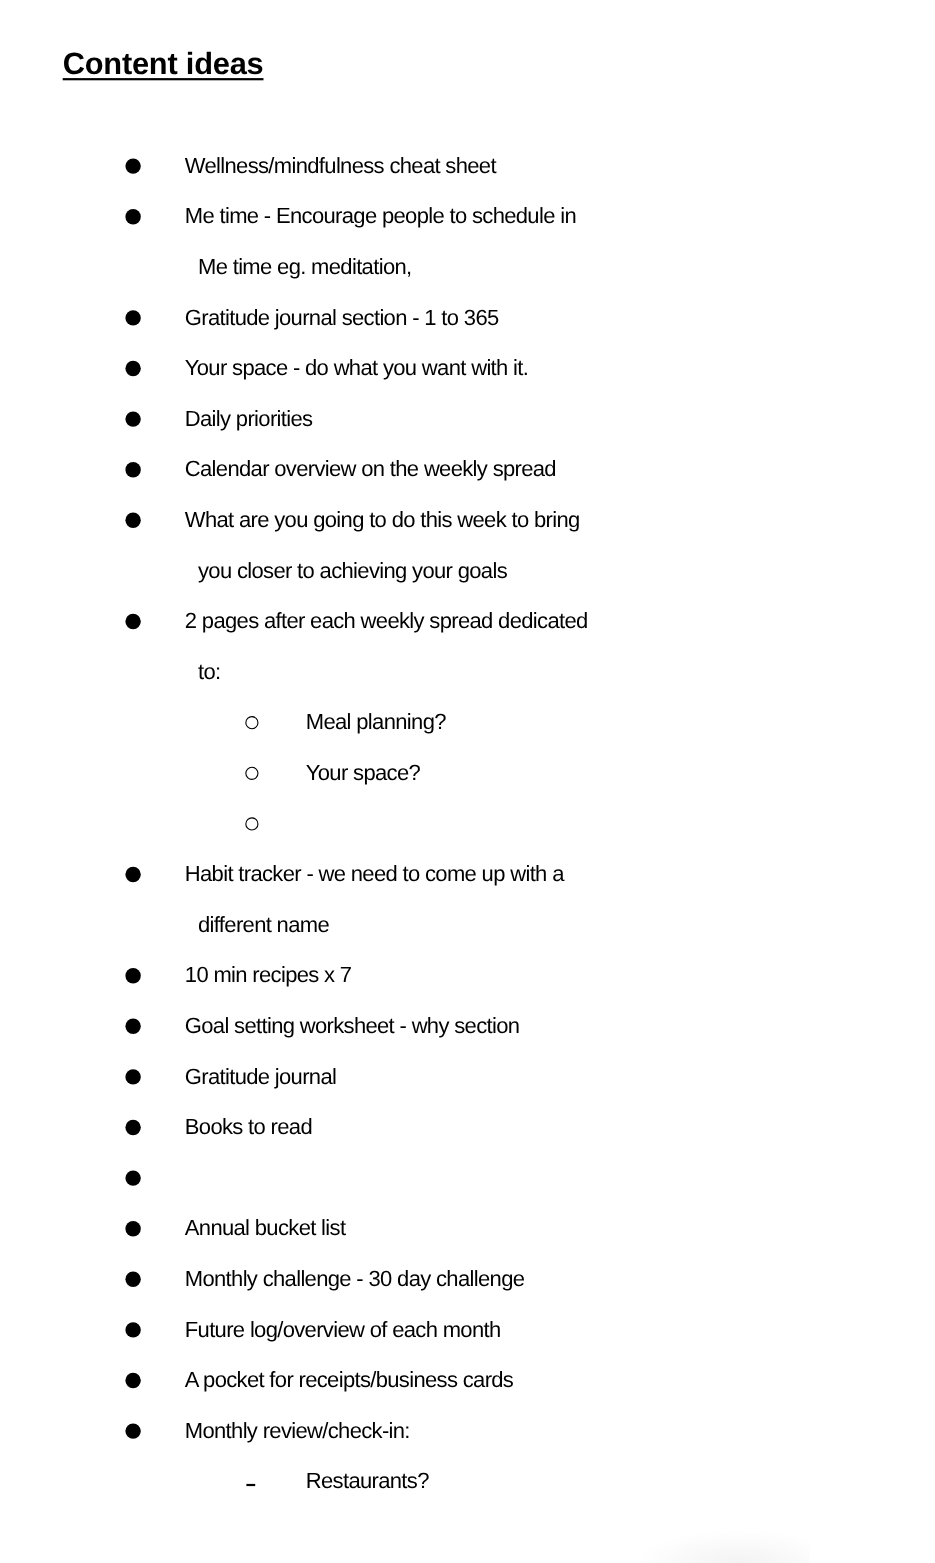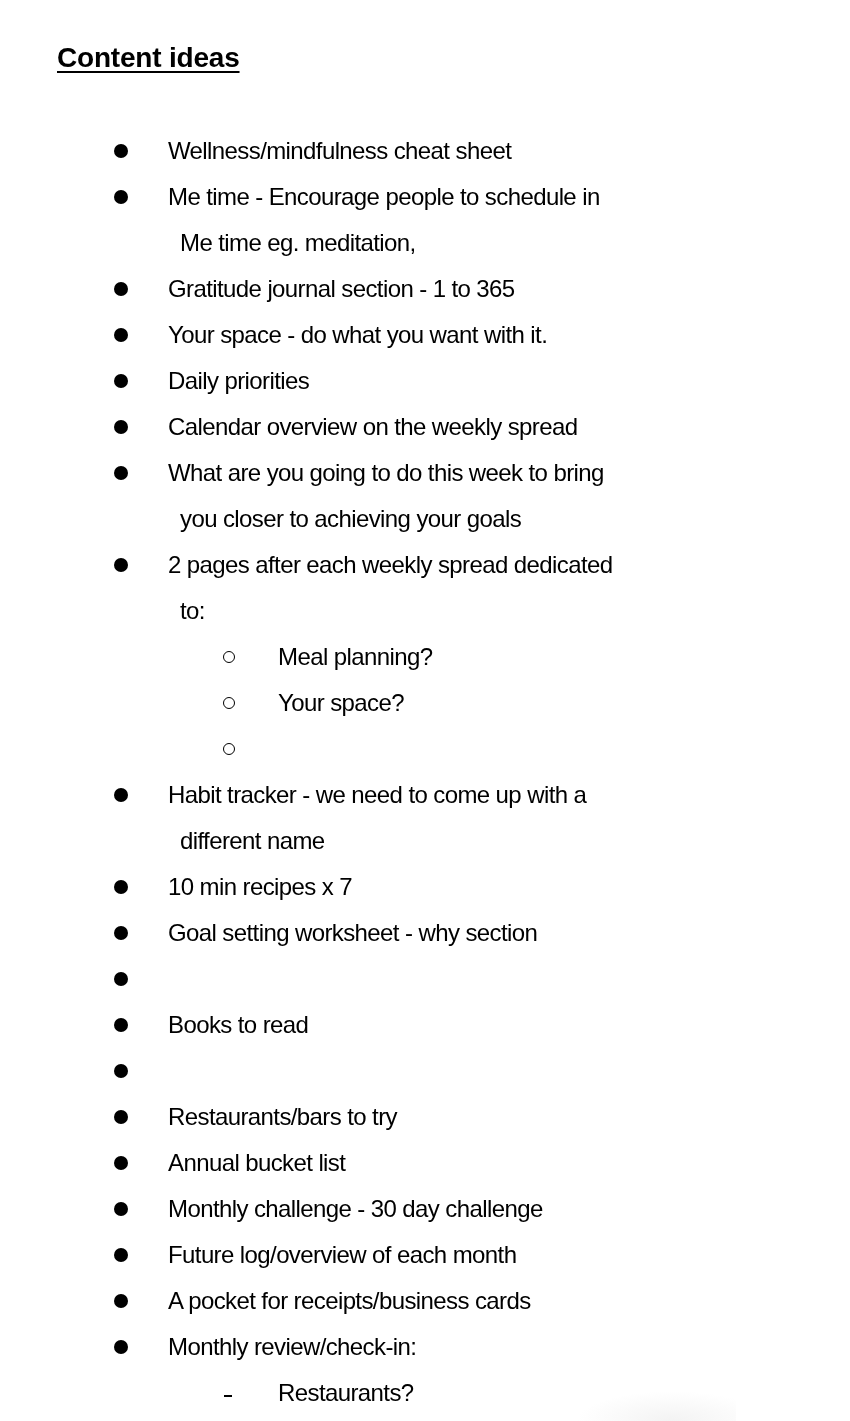--- a/index.html
+++ b/index.html
@@ -42,21 +42,21 @@
       top: 128px;
       width: 850px;
       margin: 0;
       padding: 0;
       list-style: none;
     }
     .row {
       position: relative;
       height: 46px;
       line-height: 46px;
-      font-size: 24px;
+      font-size: 20px;
       letter-spacing: -0.6px;
       white-space: nowrap;
     }
     .row .marker {
       position: absolute;
       top: 0;
       height: 46px;
       line-height: 46px;
       display: block;
     }
@@ -205,35 +205,32 @@
       <span class="text">10 min recipes x 7</span>
     </li>
 
     <li class="row lvl1">
       <span class="marker"></span>
       <span class="text">Goal setting worksheet - why section</span>
     </li>
 
     <li class="row lvl1">
       <span class="marker"></span>
+      <span class="text">Gratitude journal</span>
     </li>
 
     <li class="row lvl1">
       <span class="marker"></span>
       <span class="text">Books to read</span>
     </li>
 
     <li class="row lvl1">
       <span class="marker"></span>
     </li>
 
-    <li class="row lvl1">
-      <span class="marker"></span>
-      <span class="text">Restaurants/bars to try</span>
-    </li>
 
     <li class="row lvl1">
       <span class="marker"></span>
       <span class="text">Annual bucket list</span>
     </li>
 
     <li class="row lvl1">
       <span class="marker"></span>
       <span class="text">Monthly challenge - 30 day challenge</span>
     </li>

